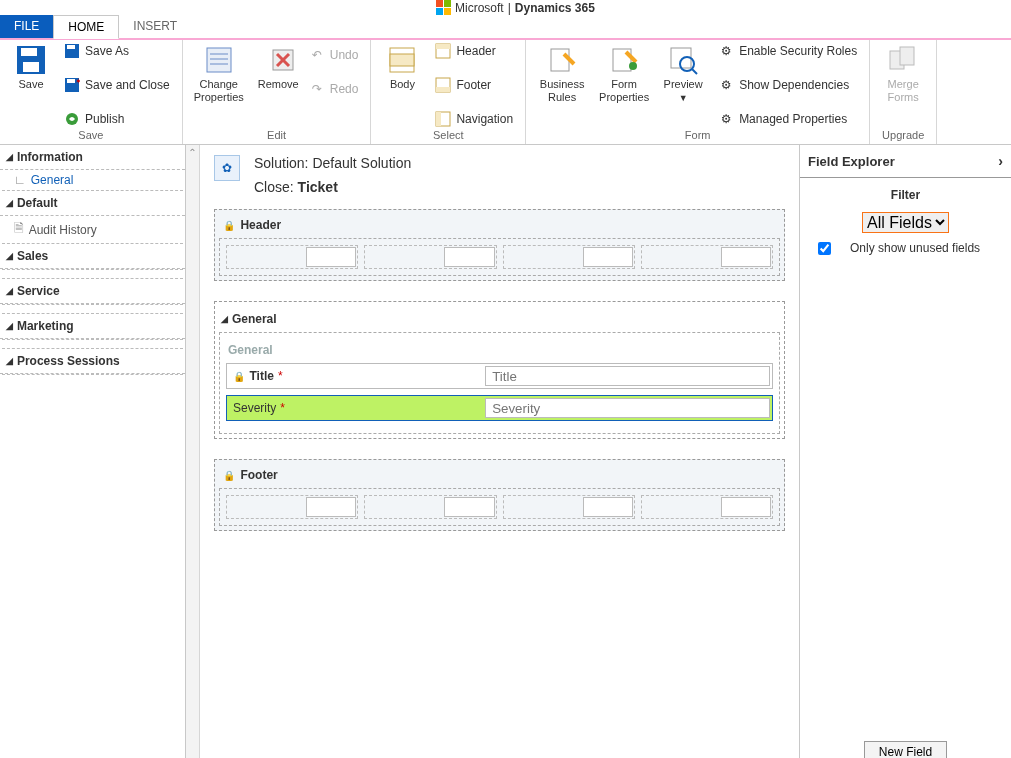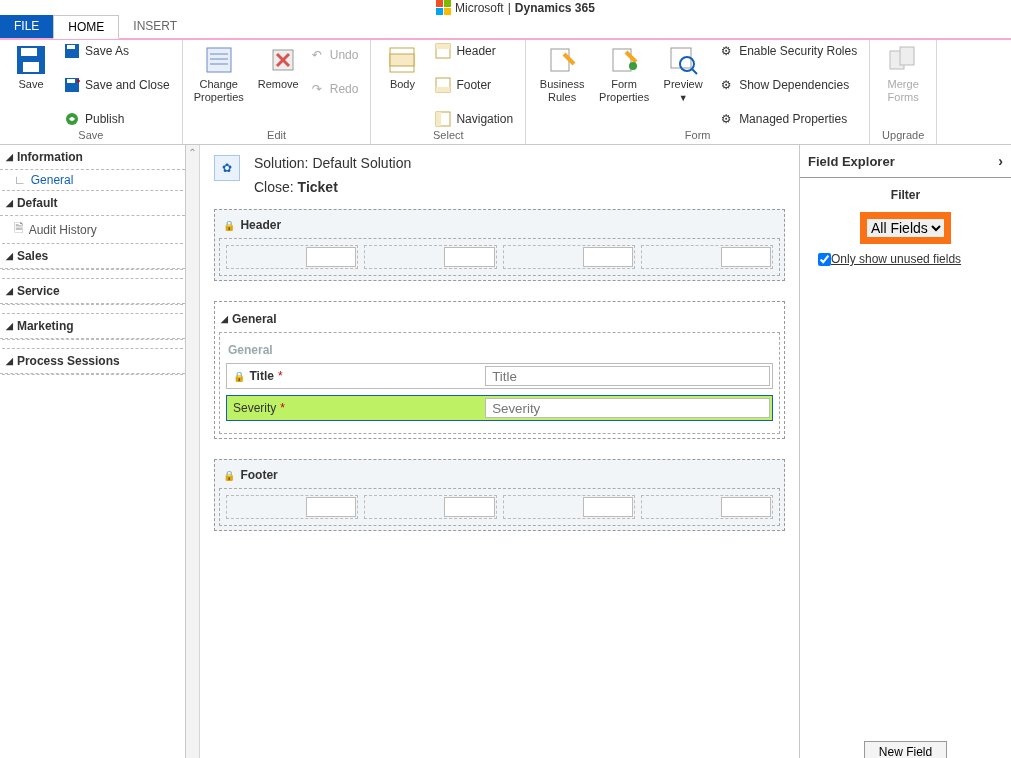--- a/index.html
+++ b/index.html
@@ -50,22 +50,22 @@
     .subhdr { color:#9aa; font-size:12px; padding:4px 2px 6px 2px; font-weight:bold;}
     .fieldrow { display:flex; border:1px solid #bbb; margin-bottom:6px; height:26px; }
     .fieldrow.selected { border:1px solid #1160B7; background:#bef264; }
     .fld-label { width:47%; padding:4px 6px; display:flex; align-items:center; gap:4px; font-size:12px;}
     .req { color:#c00; }
     .fld-input { flex:1; border:1px solid #bbb; margin:2px; background:#fff; color:#999; padding:2px 6px; font-style:normal;}
     .explorer { width:212px; border-left:1px solid #c8c8c8; display:flex; flex-direction:column;}
     .exp-hd { font-weight:bold; font-size:13px; padding:8px 8px; border-bottom:1px solid #999; display:flex; justify-content:space-between; align-items:center; color:#333;}
     .exp-body { padding:10px 8px; flex:1; }
     .filter-row { display:flex; align-items:center; gap:10px; margin-bottom:8px;flex-direction:column;}
-    .filter-row select { flex:1; font-size:14px; border:7px solid #f97316; height:20px;}
-    .chk-row { display:flex; align-items:center; gap:0; font-size:12px; margin-left:10px;text-decoration:underline;}
+    .filter-row select { flex:1; font-size:16px; border:1px solid #f97316; height:20px;}
+    .chk-row { display:flex; align-items:center; gap:19px; font-size:12px; margin-left:10px;}
     .exp-foot { padding:8px; text-align:center; }
     .exp-foot button { padding:3px 14px; font-size:12px; border:1px solid #999; background:#f4f4f4; cursor:pointer; }
     .tri { font-size:9px; }
     svg { display:block; }
   </style>
 </head>
 <body>
 
 <div class="topline">
   <div class="brand">

